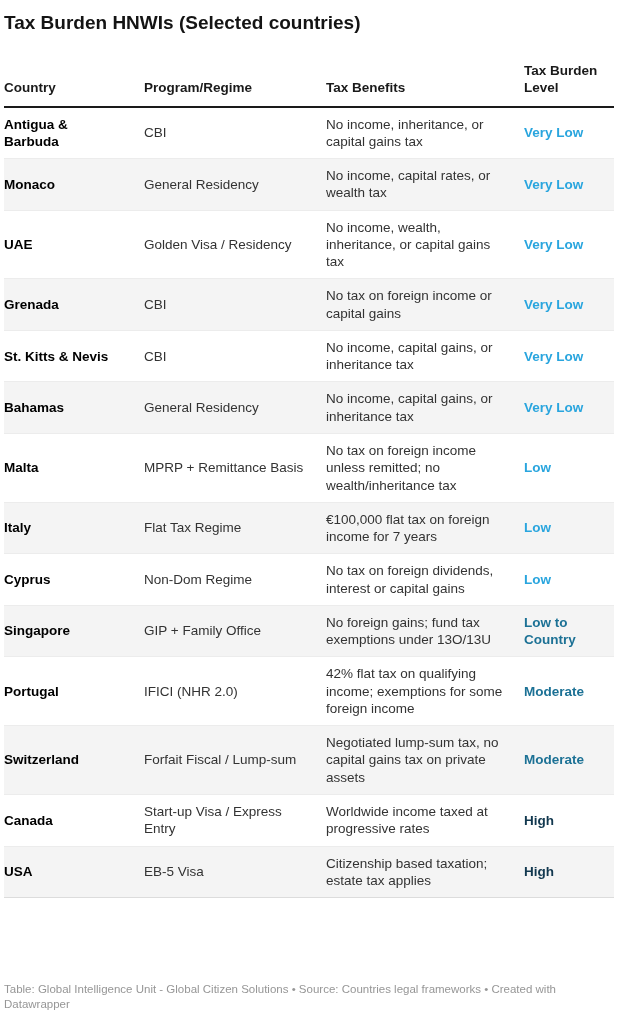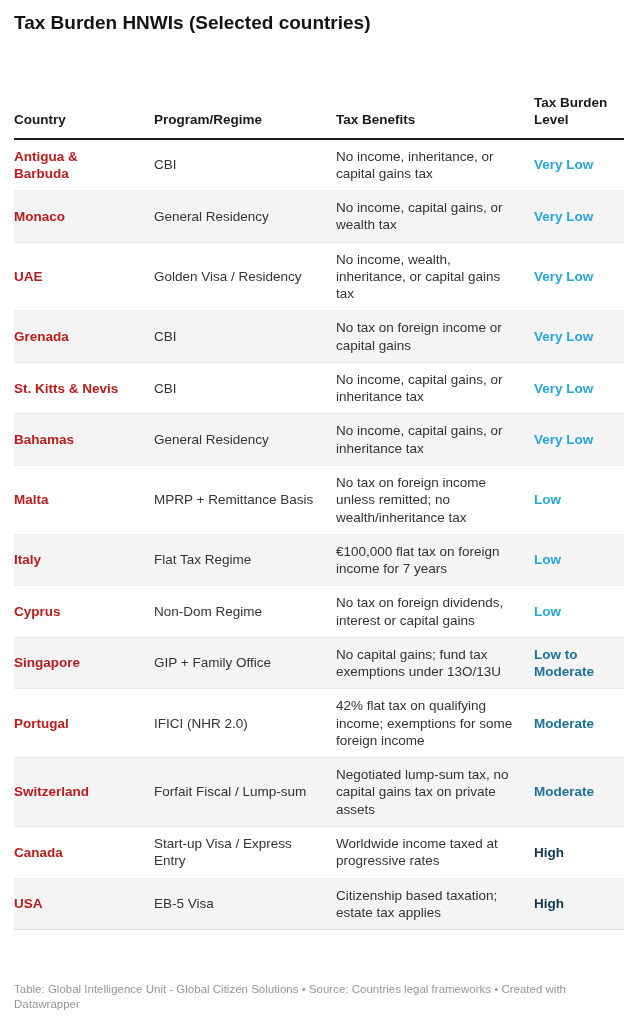--- a/index.html
+++ b/index.html
@@ -9,22 +9,21 @@
     height: 1024px;
     font-family: "Liberation Sans", sans-serif;
     color: #333333;
     overflow: hidden;
   }
   .page {
     width: 636px;
     height: 1024px;
     display: flex;
     flex-direction: column;
-    padding: 12px 12px 8px 14px;
-    gap: 32px;
+    padding: 12px 12px 8px 4px;
   }
   .title {
     font-size: 19px;
     font-weight: 700;
     color: #141414;
     line-height: 1.2;
     margin-bottom: 24px;
   }
   table {
     border-collapse: collapse;
@@ -49,21 +48,21 @@
   tbody td {
     font-size: 13.5px;
     line-height: 1.28;
     color: #333333;
     vertical-align: middle;
     padding: 8px 18px 8px 0;
   }
   tbody tr:nth-child(even) { background: #f4f4f4; }
   tbody tr + tr td { border-top: 1px solid #ececec; }
   tbody tr:last-child td { border-bottom: 1px solid #dcdcdc; }
-  td.cell-country { font-weight: 700; color: #b91c1c; }
+  td.cell-country { font-weight: 700; color: #000000; }
   td.cell-burden  { font-weight: 700; padding-right: 0; }
   .footer {
     margin-top: auto;
     font-size: 11.5px;
     color: #969696;
     line-height: 1.3;
     padding-bottom: 4px;
   }
 </style>
 </head>
@@ -90,21 +89,21 @@
     <tbody>
         <tr>
           <td class="cell-country">Antigua &amp; Barbuda</td>
           <td class="cell-program">CBI</td>
           <td class="cell-benefits">No income, inheritance, or capital gains tax</td>
           <td class="cell-burden" style="color: rgb(41, 165, 222);">Very Low</td>
         </tr>
         <tr>
           <td class="cell-country">Monaco</td>
           <td class="cell-program">General Residency</td>
-          <td class="cell-benefits">No income, capital gains, or wealth tax</td>
+          <td class="cell-benefits">No income, capital rates, or wealth tax</td>
           <td class="cell-burden" style="color: rgb(41, 165, 222);">Very Low</td>
         </tr>
         <tr>
           <td class="cell-country">UAE</td>
           <td class="cell-program">Golden Visa / Residency</td>
           <td class="cell-benefits">No income, wealth, inheritance, or capital gains tax</td>
           <td class="cell-burden" style="color: rgb(41, 165, 222);">Very Low</td>
         </tr>
         <tr>
           <td class="cell-country">Grenada</td>
@@ -138,22 +137,22 @@
         </tr>
         <tr>
           <td class="cell-country">Cyprus</td>
           <td class="cell-program">Non-Dom Regime</td>
           <td class="cell-benefits">No tax on foreign dividends, interest or capital gains</td>
           <td class="cell-burden" style="color: rgb(41, 165, 222);">Low</td>
         </tr>
         <tr>
           <td class="cell-country">Singapore</td>
           <td class="cell-program">GIP + Family Office</td>
-          <td class="cell-benefits">No capital gains; fund tax exemptions under 13O/13U</td>
-          <td class="cell-burden" style="color: rgb(28, 113, 149);">Low to Moderate</td>
+          <td class="cell-benefits">No foreign gains; fund tax exemptions under 13O/13U</td>
+          <td class="cell-burden" style="color: rgb(28, 113, 149);">Low to Country</td>
         </tr>
         <tr>
           <td class="cell-country">Portugal</td>
           <td class="cell-program">IFICI (NHR 2.0)</td>
           <td class="cell-benefits">42% flat tax on qualifying income; exemptions for some foreign income</td>
           <td class="cell-burden" style="color: rgb(28, 113, 149);">Moderate</td>
         </tr>
         <tr>
           <td class="cell-country">Switzerland</td>
           <td class="cell-program">Forfait Fiscal / Lump-sum</td>

